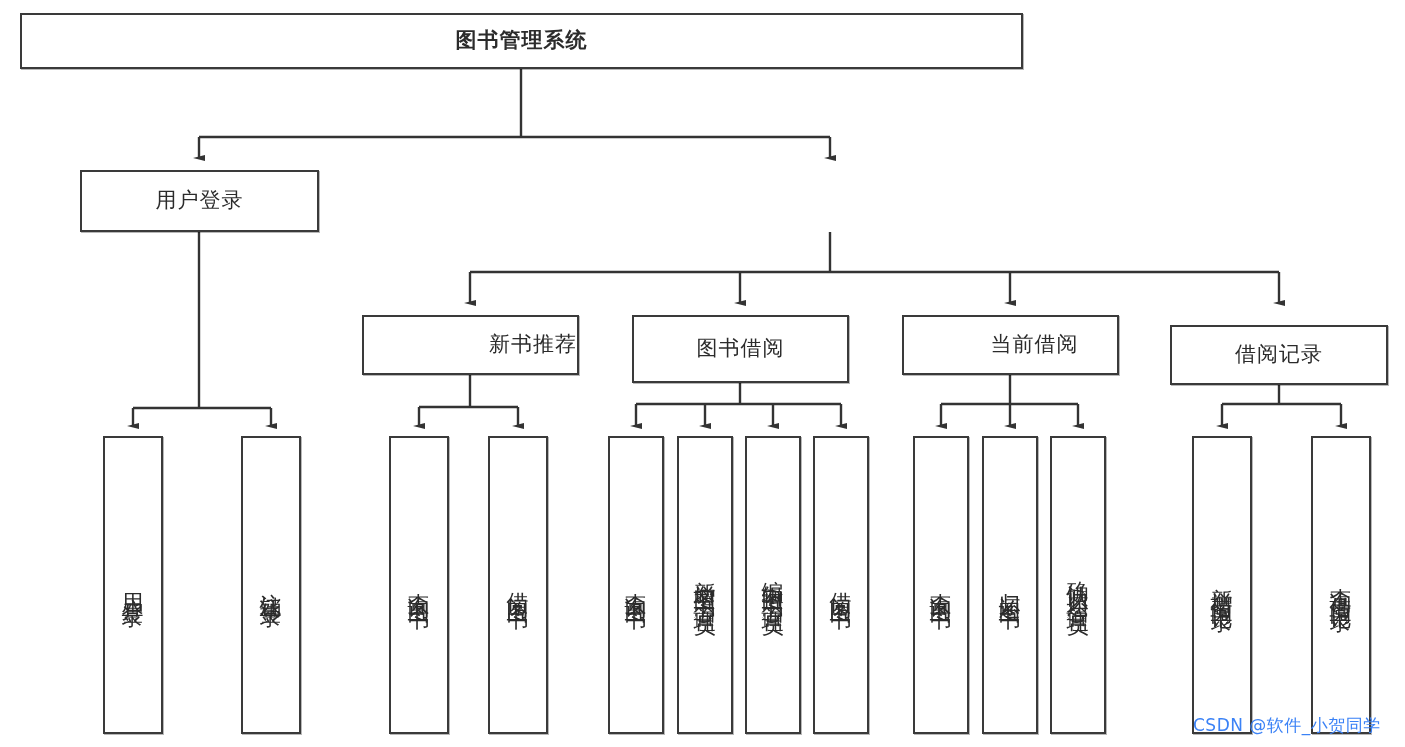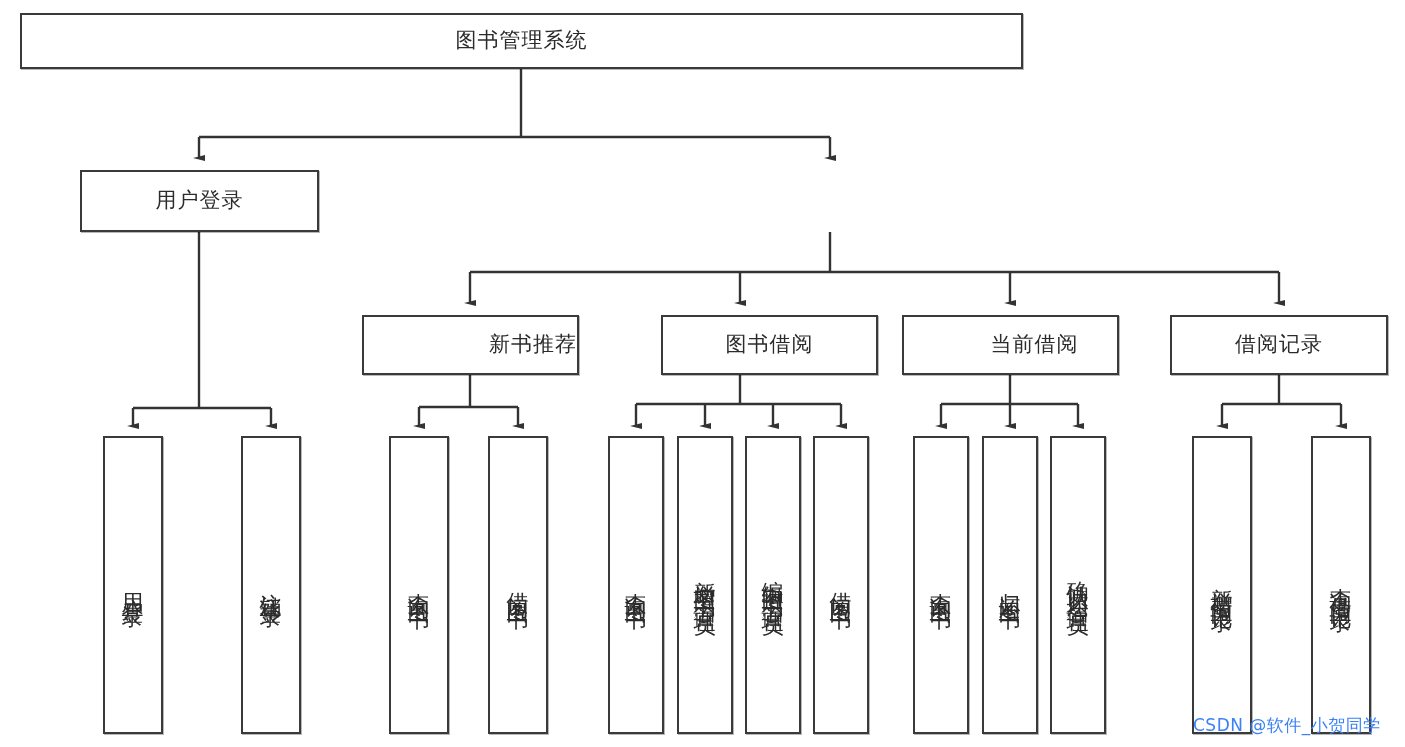--- a/index.html
+++ b/index.html
@@ -20,21 +20,21 @@
     align-items:center;
     justify-content:center;
     color:#2b2b2b;
     box-shadow:1px 1px 0 rgba(0,0,0,0.28);
   }
   .node.h{
     font-size:21px;
     letter-spacing:1px;
     line-height:1.2;
   }
-  .node.root{font-size:21px;}
+  .node.root{font-size:21px;font-weight:bold;}
   .node.v{
     writing-mode:vertical-rl;
     text-orientation:upright;
     font-size:22px;
     letter-spacing:5px;
     padding-top:6px;
     padding-bottom:6px;
     align-items:center;
     justify-content:center;
     line-height:1.05;
@@ -113,27 +113,27 @@
     <span>图书管理系统</span>
   </div>
 
   <div class="node h" style="left:80px;top:170px;width:239px;height:62px;">
     <span>用户登录</span>
   </div>
 
   <div class="node h" style="left:362px;top:315px;width:217px;height:60px;justify-content:flex-end;">
     <span>新书推荐</span>
   </div>
-  <div class="node h" style="left:632px;top:315px;width:217px;height:60px;margin-left:29px;">
+  <div class="node h" style="left:632px;top:315px;width:217px;height:68px;">
     <span>图书借阅</span>
   </div>
   <div class="node h" style="left:902px;top:315px;width:217px;height:60px;padding-left:48px;">
     <span>当前借阅</span>
   </div>
-  <div class="node h" style="left:1170px;top:315px;width:218px;height:60px;align-items:center;">
+  <div class="node h" style="left:1170px;top:325px;width:218px;height:60px;align-items:center;">
     <span>借阅记录</span>
   </div>
 
   <div class="node v" style="left:103px;top:436px;width:60px;height:298px;">
     <span class="vtxt">用户登录</span>
   </div>
   <div class="node v" style="left:241px;top:436px;width:60px;height:298px;">
     <span class="vtxt">注销登录</span>
   </div>
 

